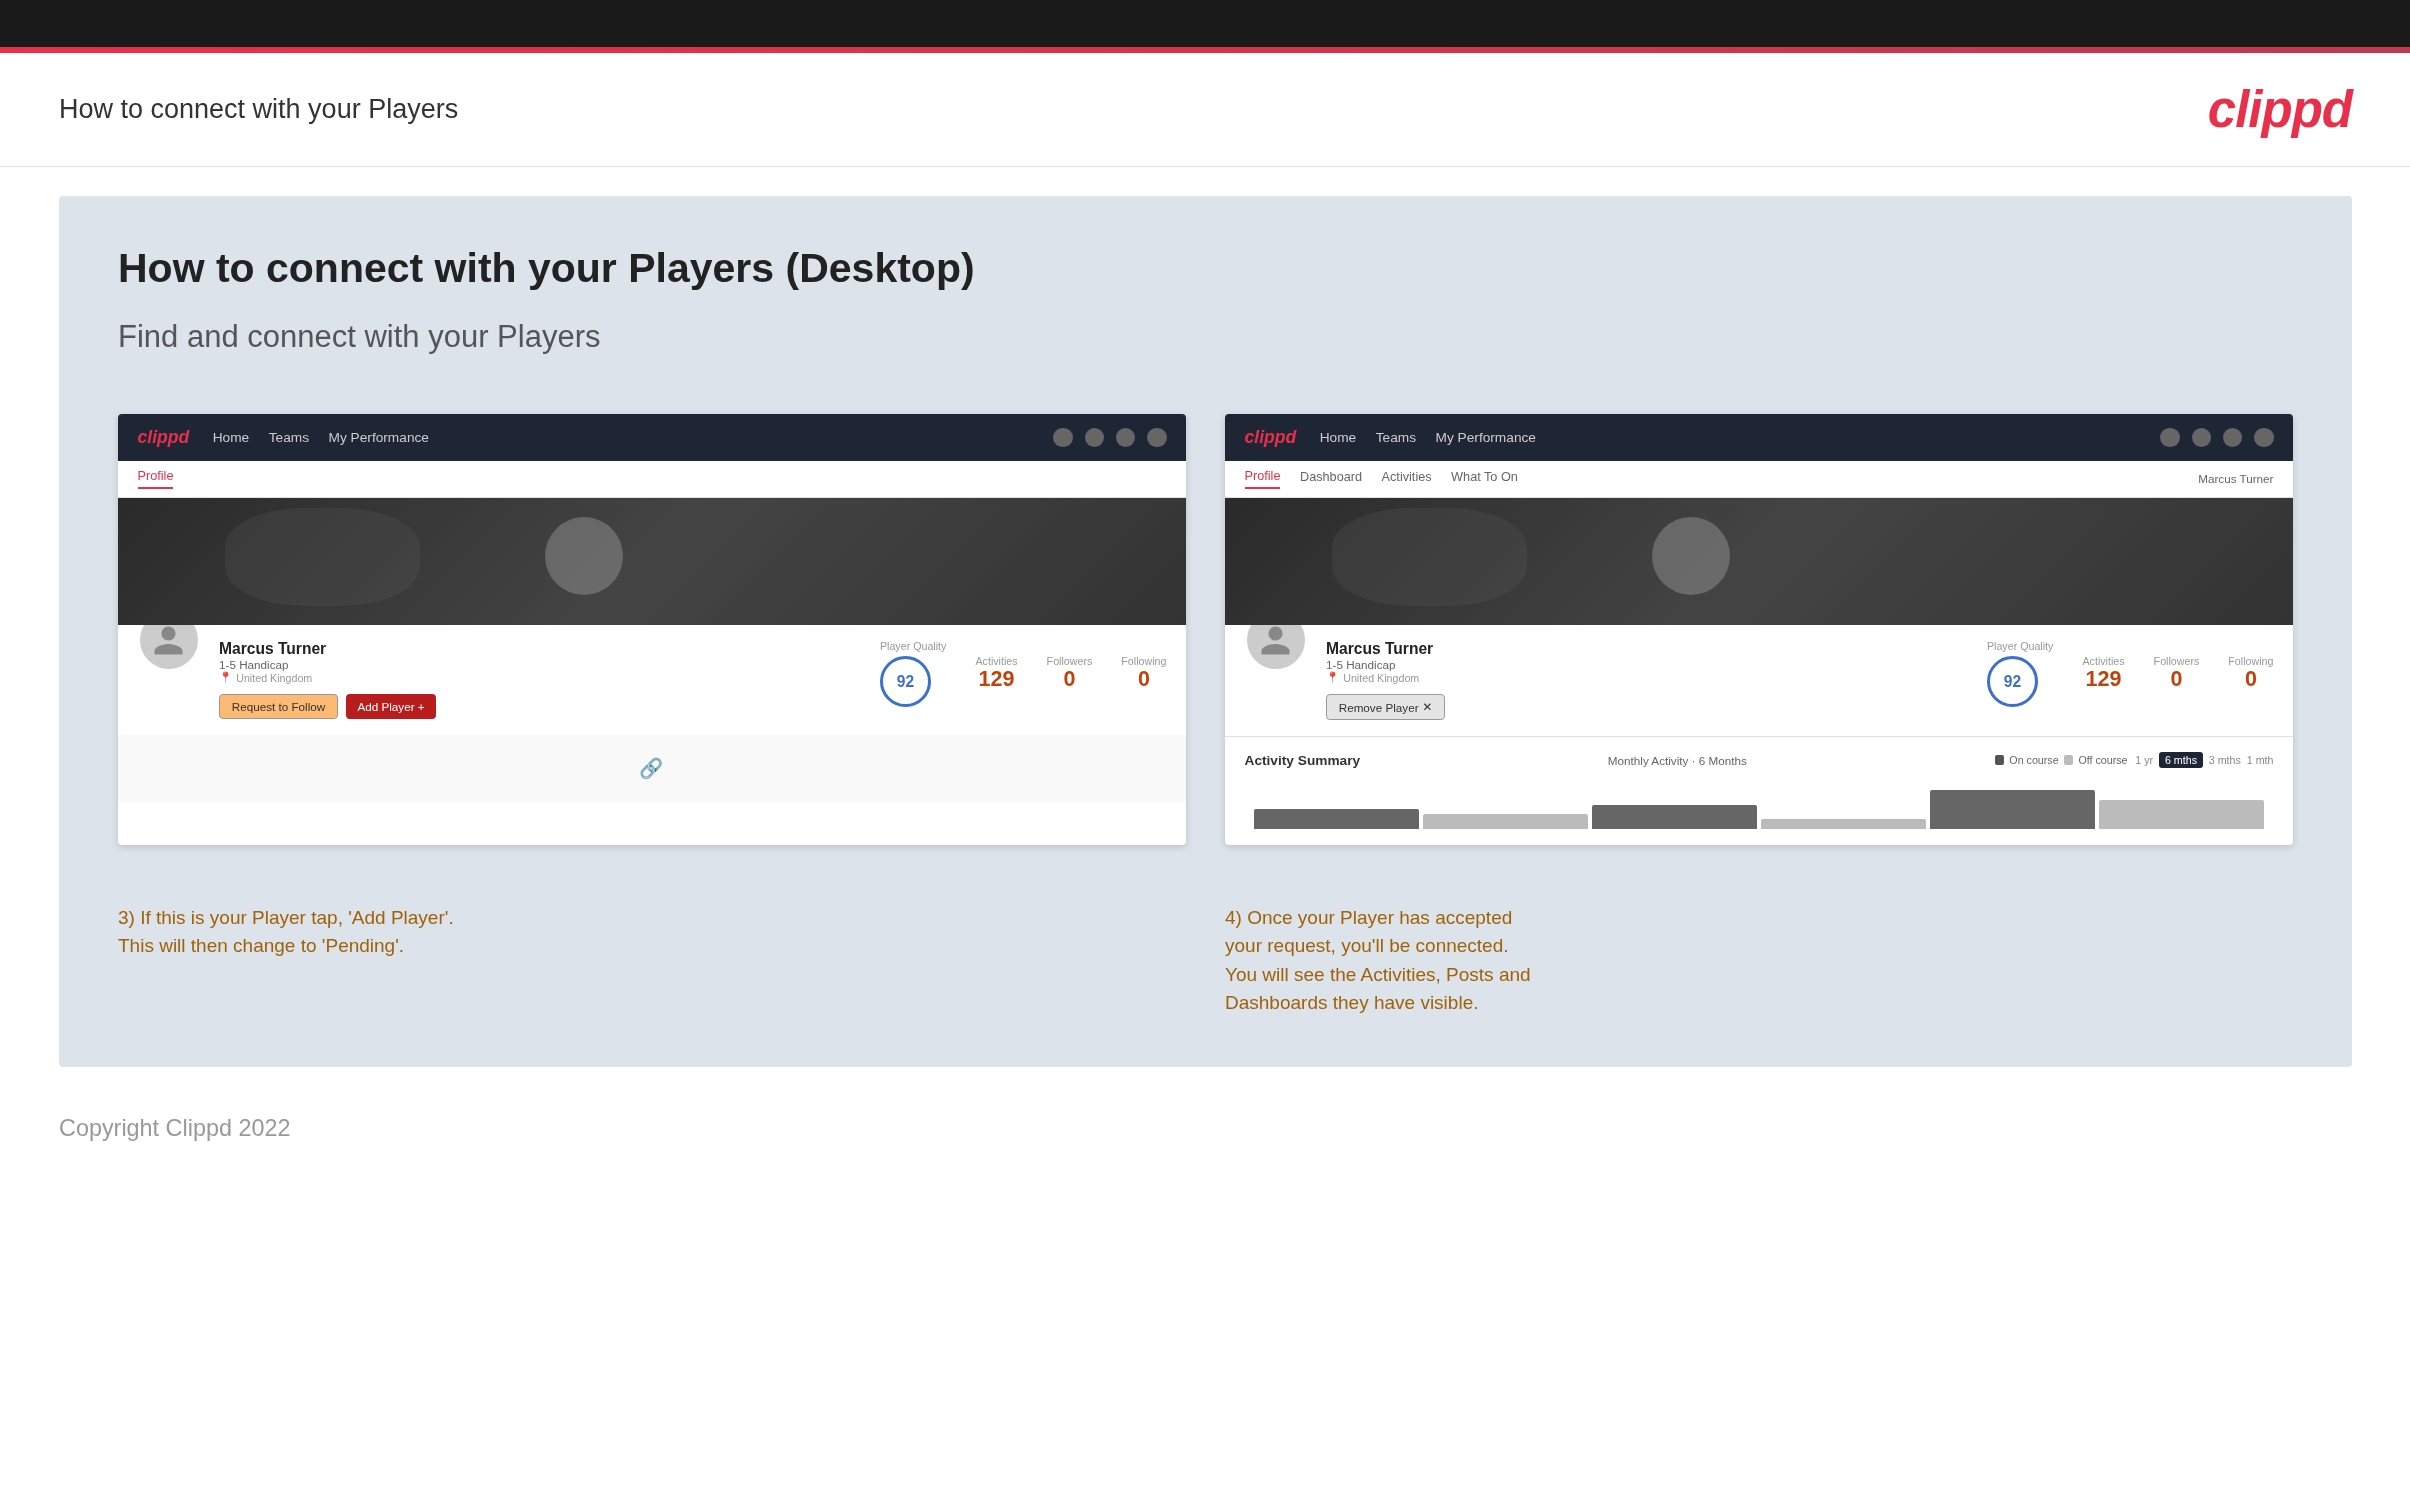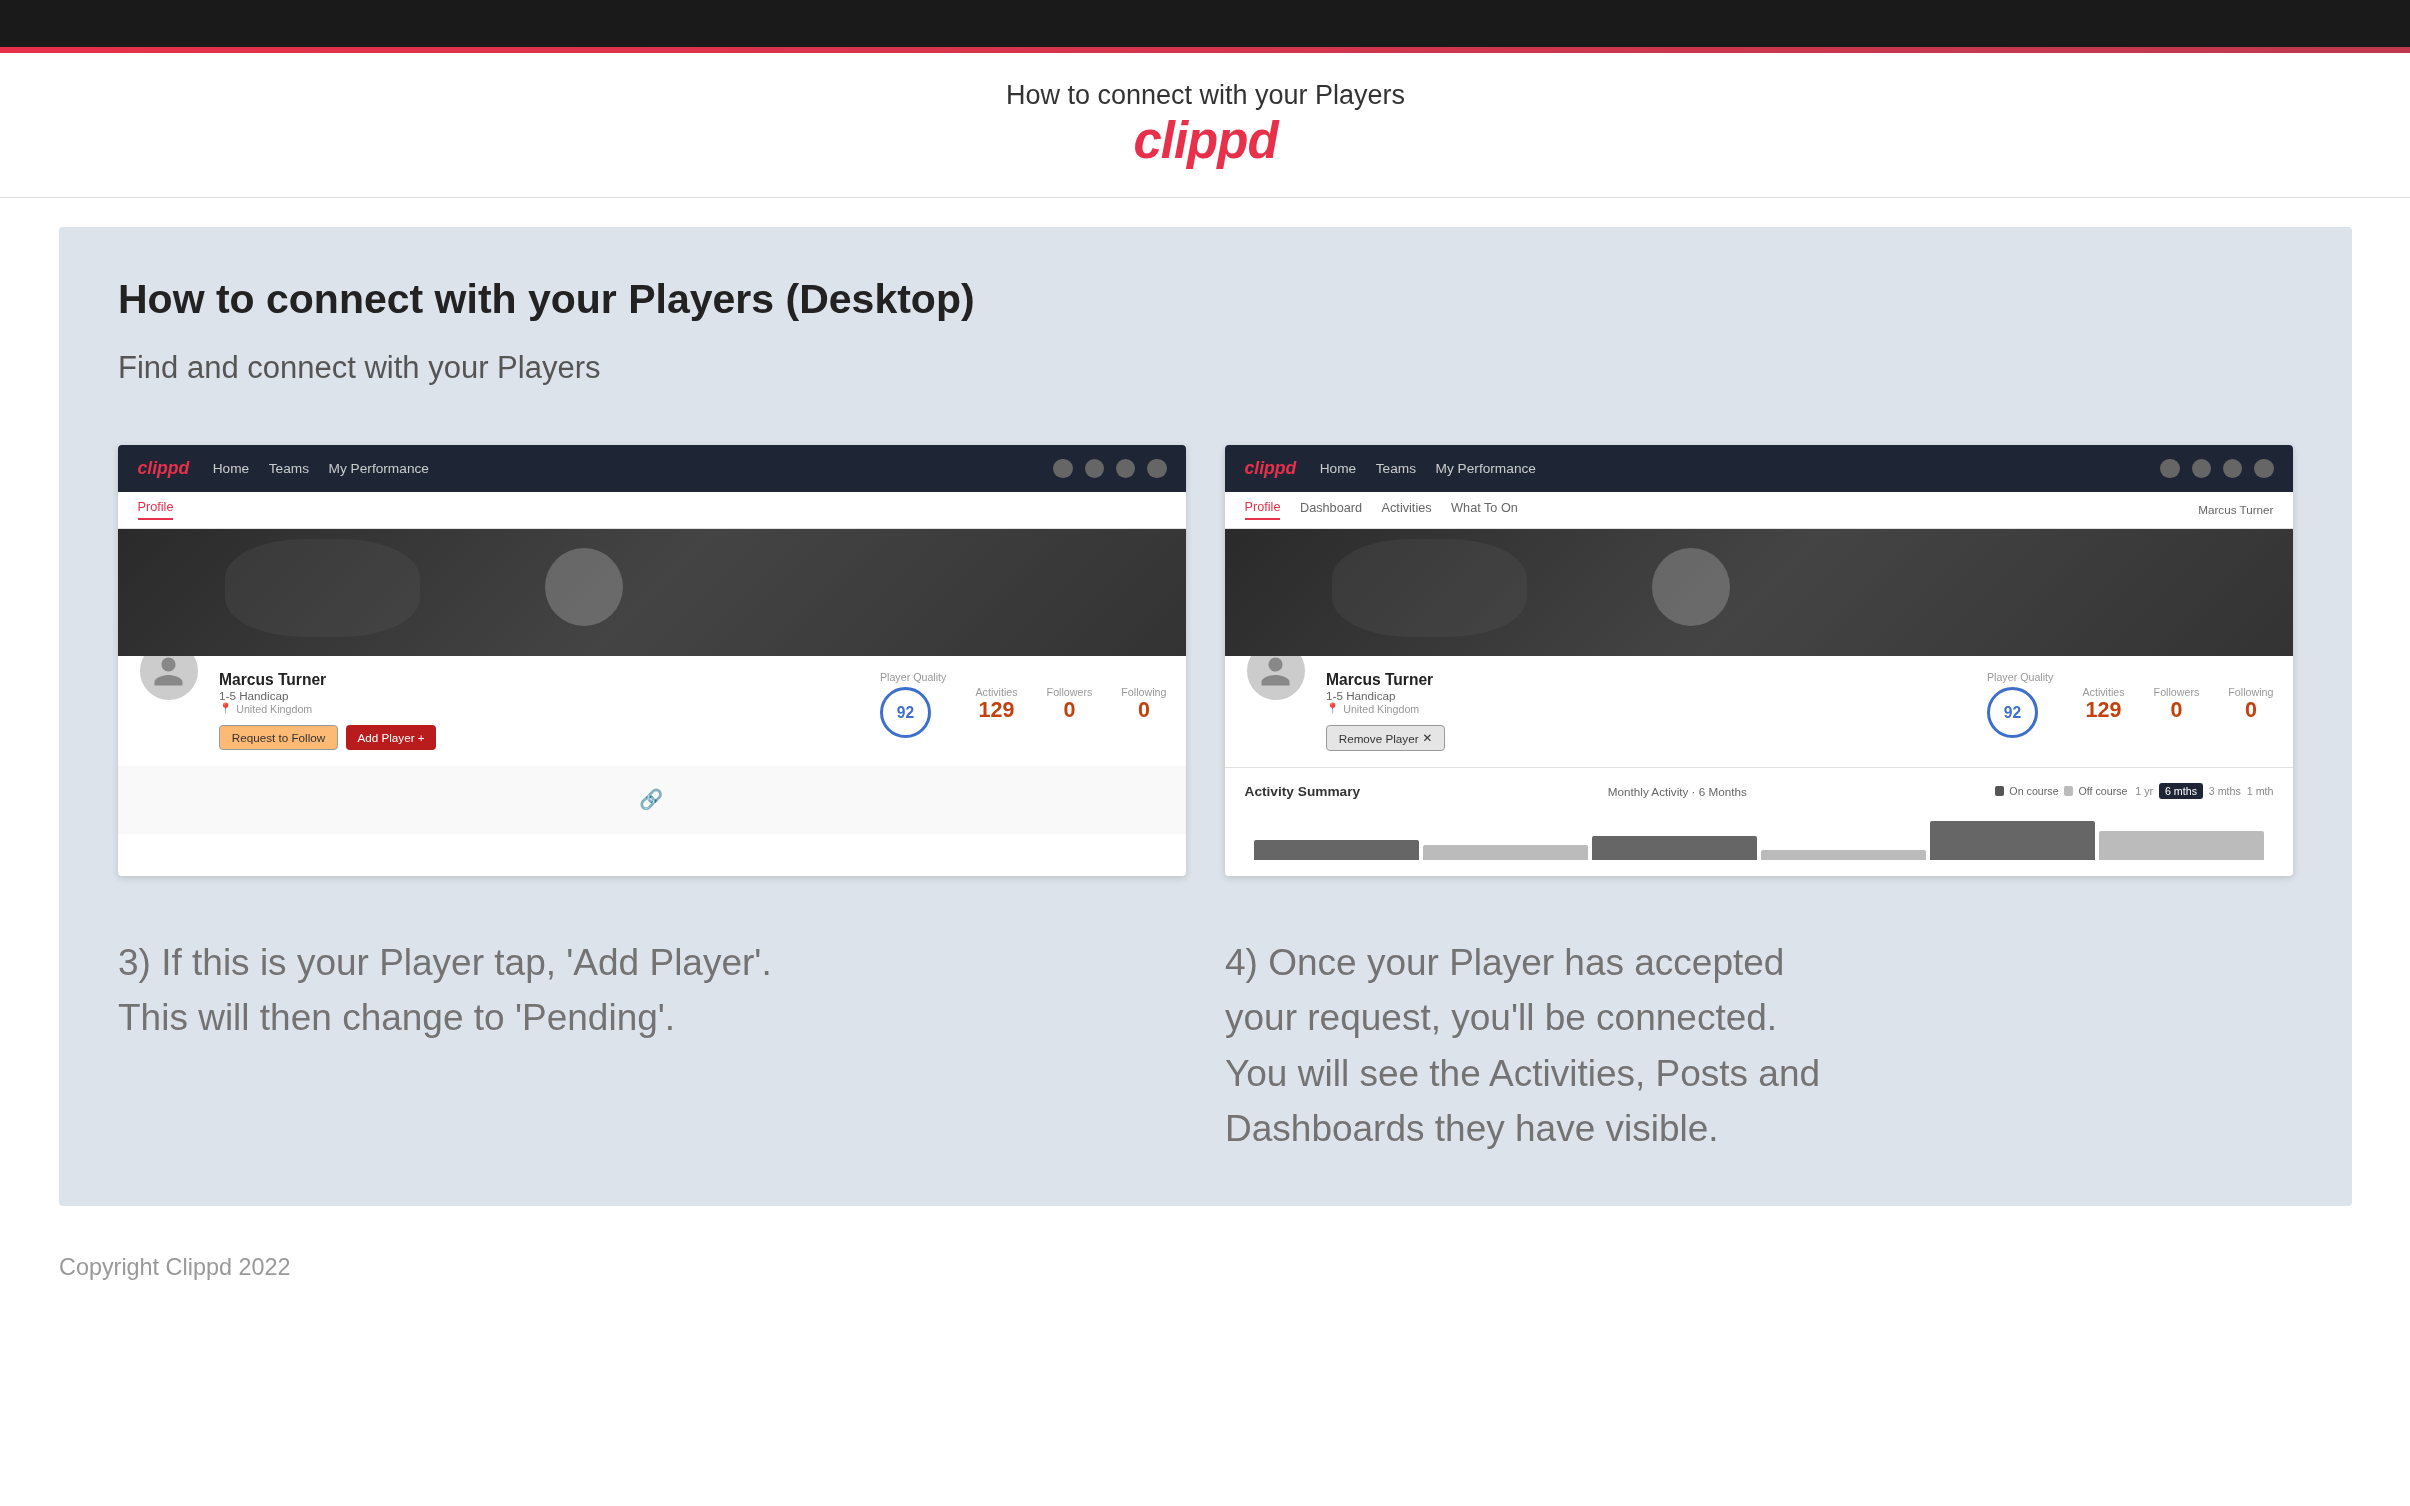--- a/index.html
+++ b/index.html
@@ -24,21 +24,20 @@
       width: 100%;
     }
 
     
     .header {
       display: flex;
       align-items: center;
       justify-content: space-between;
       padding: 27px 59px;
       border-bottom: 1px solid #e0e0e0;
-      flex-direction: column;
     }
     .header-title {
       font-size: 27px;
       color: #333;
       font-weight: 400;
     }
     .logo-text {
       font-size: 51px;
       font-weight: bold;
       color: #e8304a;
@@ -353,22 +352,22 @@
       font-size: 19.5px;
     }
 
     
     .captions-row {
       display: flex;
       gap: 39px;
     }
     .caption {
       flex: 1;
-      font-size: 37px;
-      color: #737373;
+      font-size: 19px;
+      color: #a16207;
       line-height: 1.5;
     }
 
     
     .footer {
       padding: 19.5px 59px;
       font-size: 23.4px;
       color: #999;
     }
   </style>

